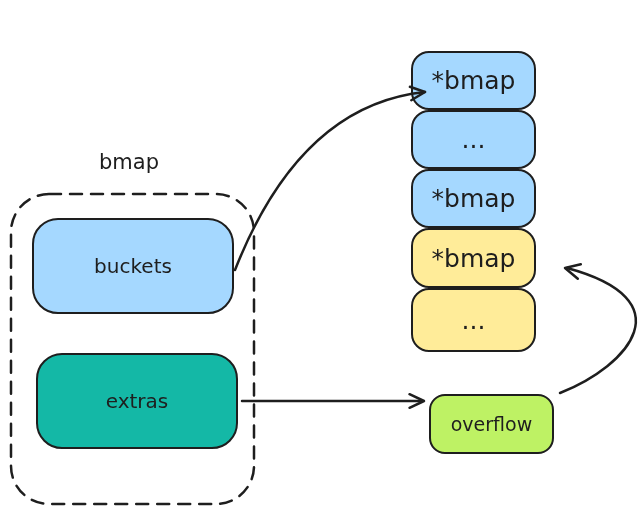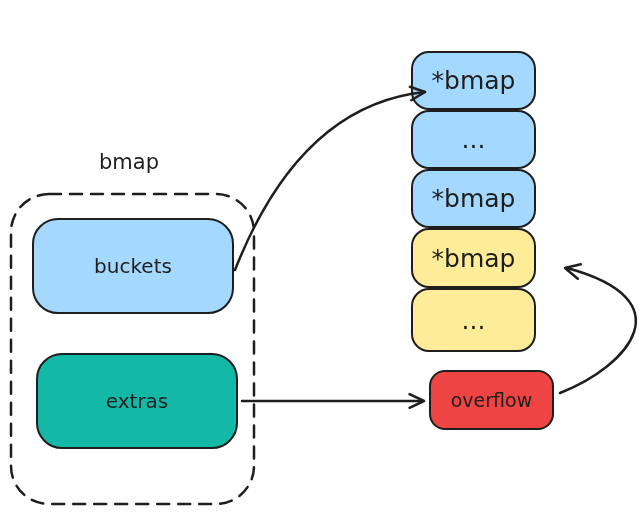--- a/index.html
+++ b/index.html
@@ -99,21 +99,21 @@
   <div id="cell-2" class="box cell" style="background-color: rgb(165, 216, 255);">
     <span>*bmap</span>
   </div>
   <div id="cell-3" class="box cell" style="background-color: rgb(255, 236, 153);">
     <span>*bmap</span>
   </div>
   <div id="cell-4" class="box cell" style="background-color: rgb(255, 236, 153);">
     <span>...</span>
   </div>
 
-  <div id="overflow-box" class="box" style="background-color: #ef4444;">
+  <div id="overflow-box" class="box" style="background-color: #bef264; margin-top: 24px;">
     <span>overflow</span>
   </div>
 
   <svg class="arrow-layer" width="643" height="514" viewBox="0 0 643 514">
 
     <rect x="11" y="194" width="243" height="310" rx="38" ry="38" stroke-dasharray="12 9"></rect>
 
     <g>
       <path d="M 235 270 Q 300 105 425 92"></path>
       <path d="M 411.3 100.2 L 425 92 L 409.9 86.8"></path>

